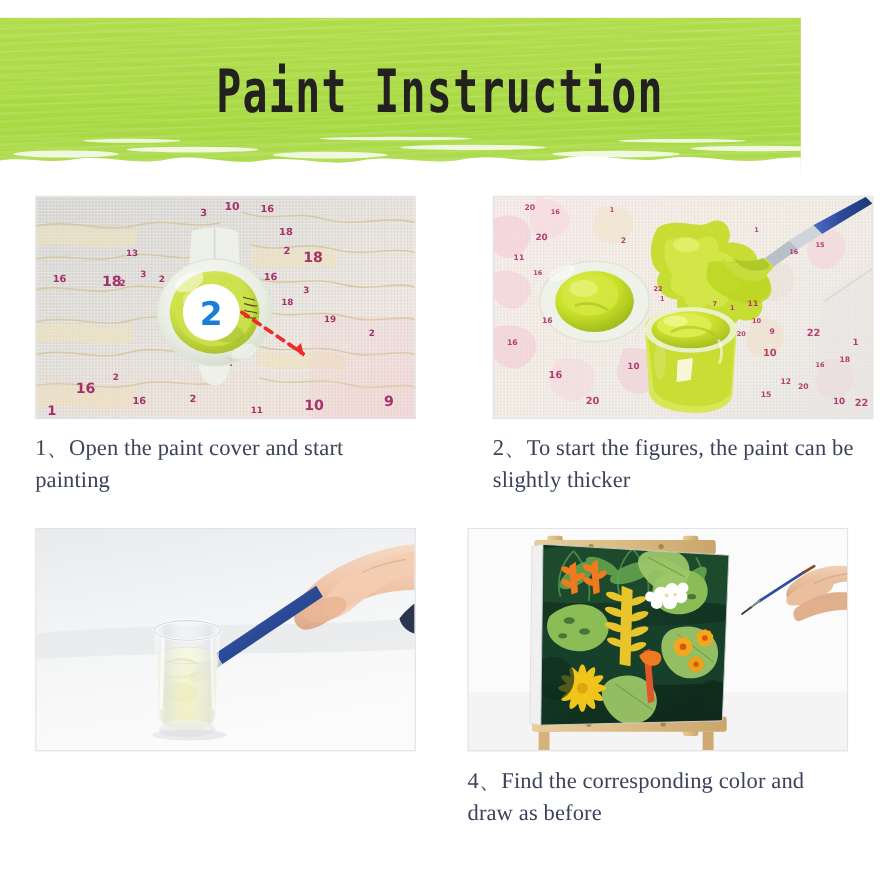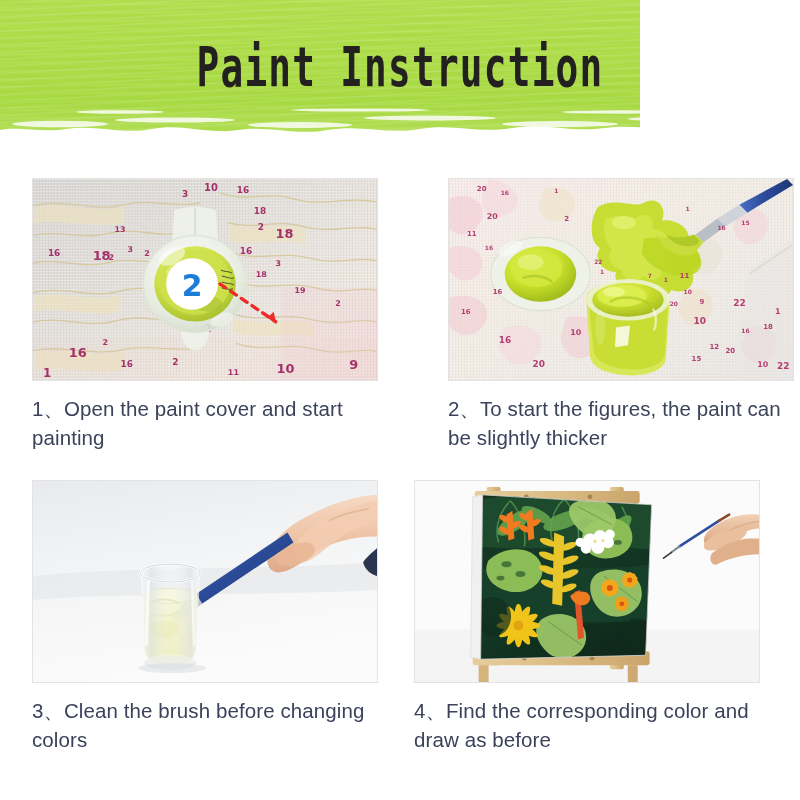--- a/index.html
+++ b/index.html
@@ -6,21 +6,21 @@
   body{
     width:800px;height:800px;
     background:#ffffff;
     font-family:"Liberation Sans","DejaVu Sans",sans-serif;
     overflow:hidden;
     position:relative;
   }
 
   
   .banner{
-    position:absolute;left:0;top:0;width:640px;height:158px;
+    position:absolute;left:0;top:16px;width:728px;height:158px;
     overflow:hidden;background:#ffffff;
   }
   .banner-paint{
     position:absolute;left:0;top:0;width:800px;height:142px;
     background:
       linear-gradient(180deg,#b3df4f 0%,#aedd49 38%,#a9db44 72%,#b5e05a 100%);
   }
   
   .banner-streaks{
     position:absolute;left:0;top:0;width:800px;height:142px;
@@ -65,35 +65,35 @@
   }
 
   
   .grid{
     position:absolute;left:0;top:158px;width:800px;height:642px;
   }
   .cell{position:absolute;width:348px;}
   .cell.c1{left:32px;top:20px;}
   .cell.c2{left:448px;top:20px;}
   .cell.c3{left:32px;top:322px;}
-  .cell.c4{left:414px;top:322px;}
+  .cell.c4{left:425px;top:322px;}
 
   .photo{
     width:346px;height:203px;
     border:1px solid #e3e3e5;
     background:#f2f2f2;
     overflow:hidden;
     position:relative;
     box-sizing:border-box;
   }
   .photo svg{display:block;width:100%;height:100%;}
 
   .caption{
     margin-top:13px;
-    font-family:Liberation Sans, sans-serif;
+    font-family:Liberation Serif, serif;
     font-size:20.5px;
     line-height:1.42;
     color:#3b425a;
     letter-spacing:.1px;
     width:352px;
   }
   .caption .num{letter-spacing:0;}
 </style>
 </head>
 <body>
@@ -483,23 +483,20 @@
           <ellipse cx="138" cy="184" rx="26" ry="7" fill="#dfe3e6" opacity=".6"></ellipse>
           <ellipse cx="138" cy="181" rx="24" ry="6" fill="#f1f3ea" opacity=".6"></ellipse>
 
           <path d="M116,100 L114,166" stroke="#ffffff" stroke-width="3" opacity=".75"></path>
           <path d="M160,100 L162,166" stroke="#ffffff" stroke-width="2.4" opacity=".6"></path>
 
           <ellipse cx="140" cy="189" rx="34" ry="5" fill="#d8dade" opacity=".5"></ellipse>
         </g>
       </svg>
     </div>
-    <div class="caption">
-      <span class="num">3、</span><span>Clean the brush before changing colors</span>
-    </div>
   </div>
 
   <div class="cell c4">
     <div class="photo">
       <svg viewBox="0 0 346 203" preserveAspectRatio="none">
         <defs>
           <linearGradient id="wood4" x1="0" y1="0" x2="1" y2="0">
             <stop offset="0%" stop-color="#e7cd9c"></stop>
             <stop offset="45%" stop-color="#dcbd86"></stop>
             <stop offset="100%" stop-color="#c9a56a"></stop>

